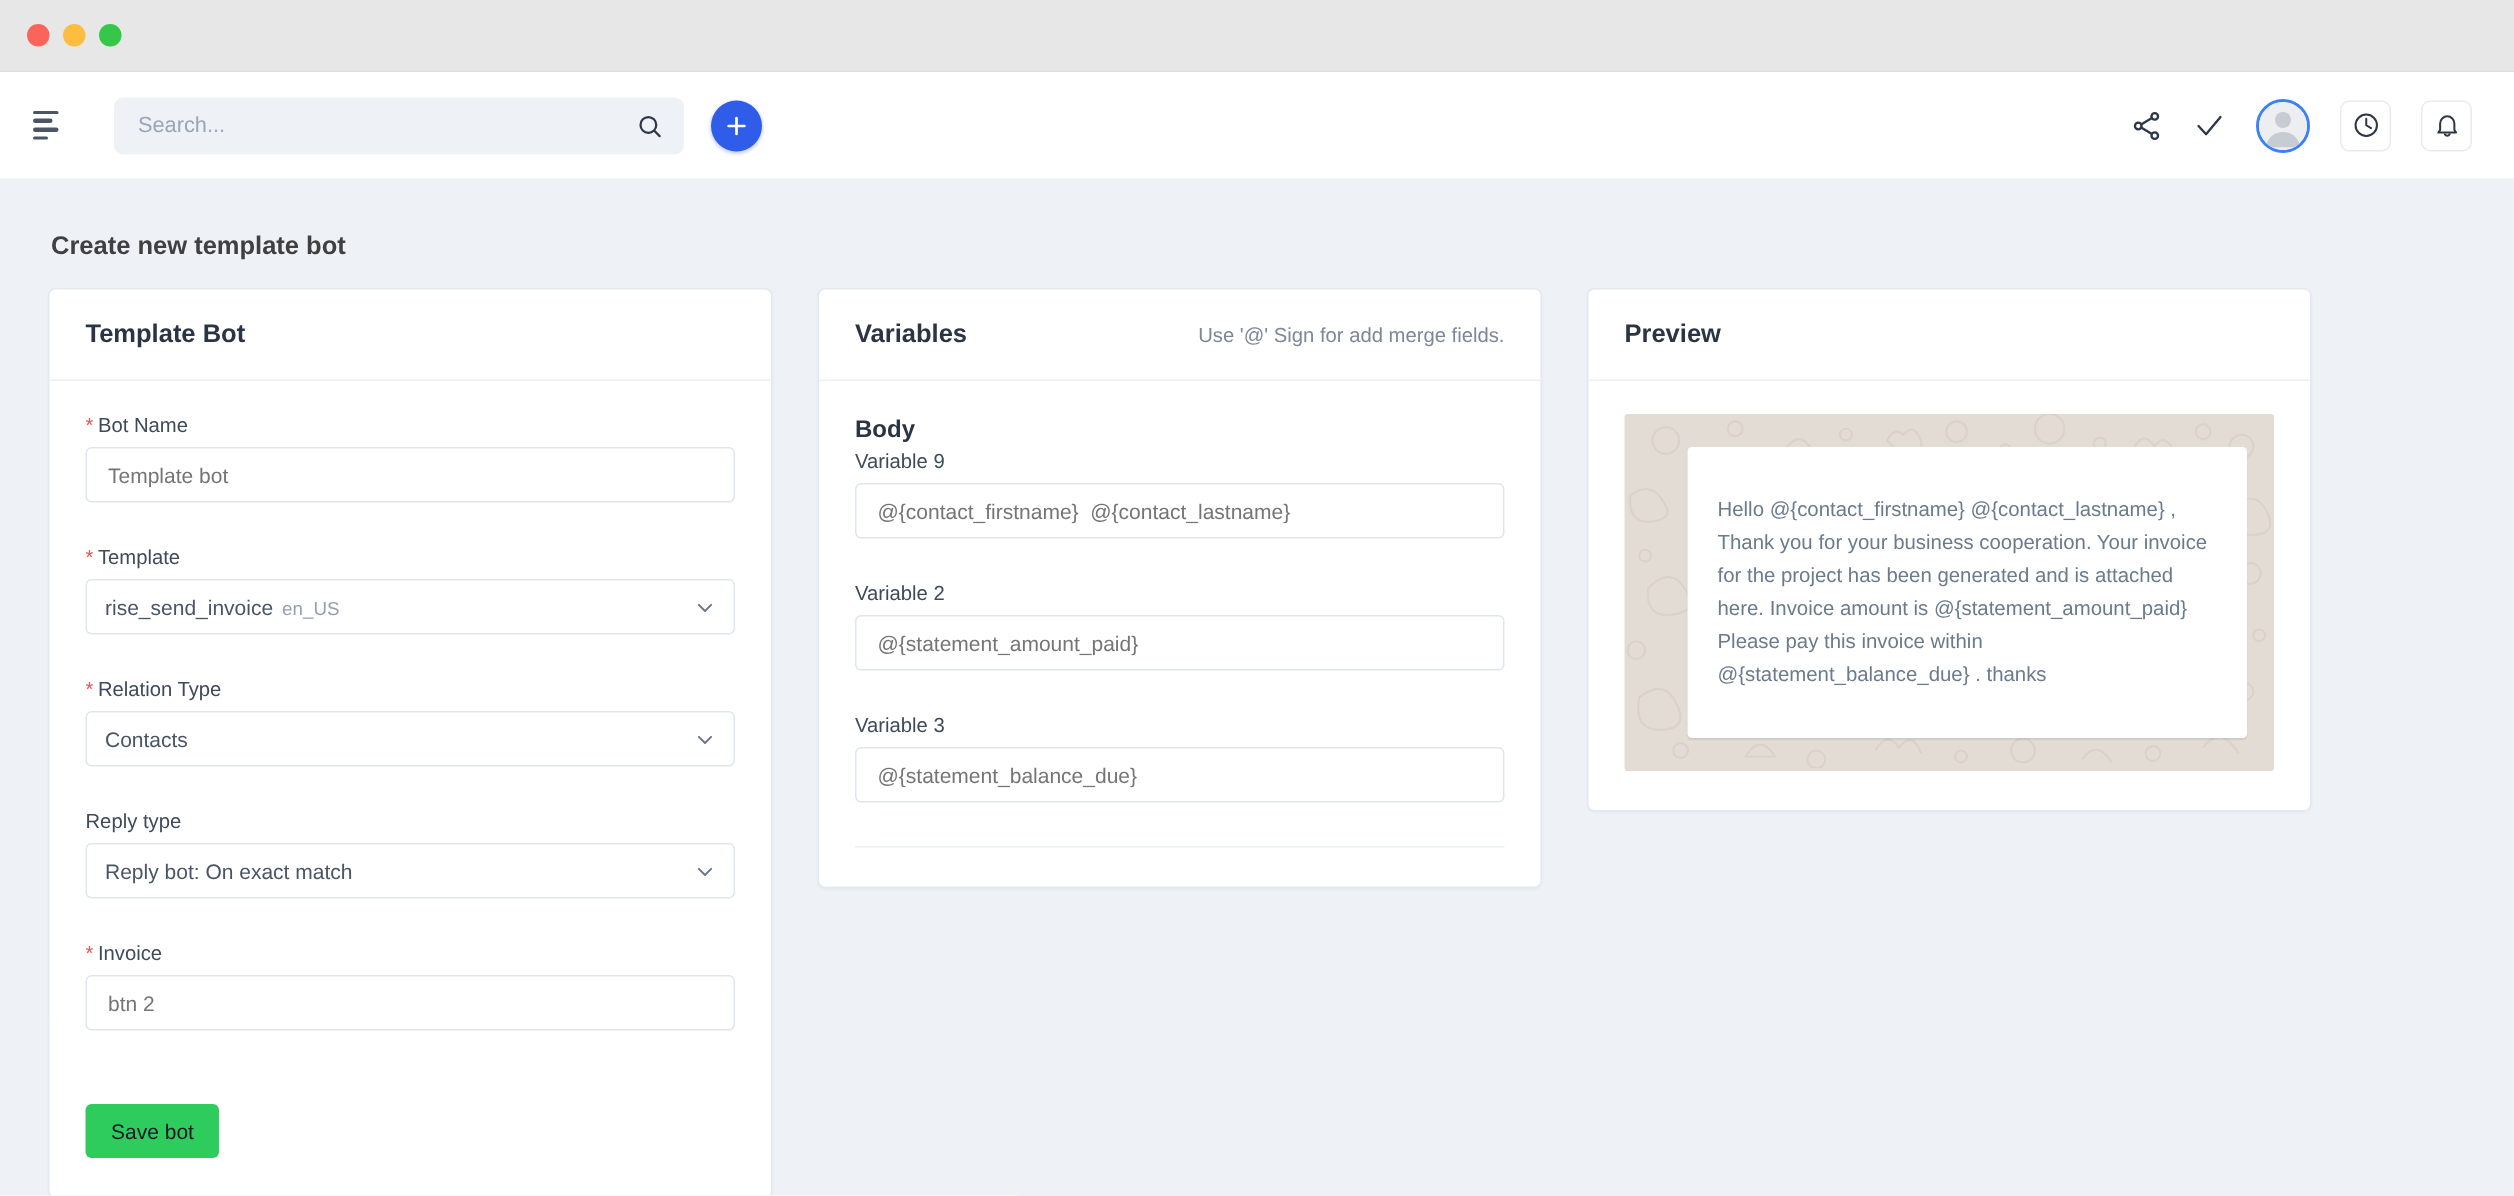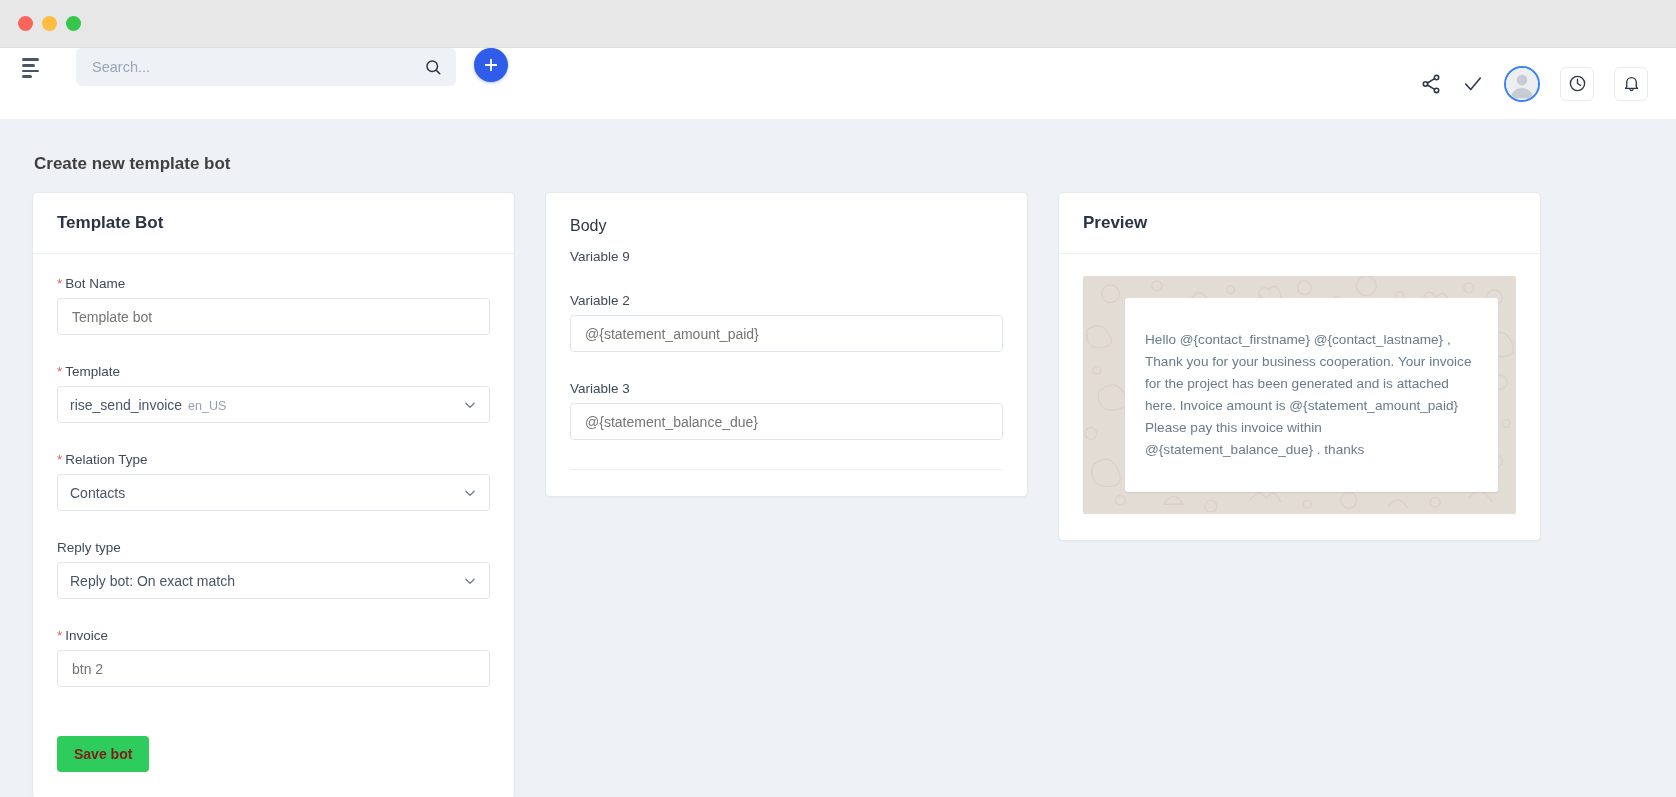--- a/index.html
+++ b/index.html
@@ -26,21 +26,21 @@
   }
   .dot { width: 15px; height: 15px; border-radius: 50%; margin-right: 9px; }
   .dot.red    { background: #f9655b; }
   .dot.yellow { background: #fdbd41; }
   .dot.green  { background: #34c749; }
 
   
   .topbar {
     height: 72px; flex: 0 0 72px;
     background: #ffffff;
-    display: flex; 
+    display: flex; align-items: center;
     padding: 0 28px 0 14px;
     border-bottom: 1px solid #eceff3;
   }
   .hamburger {
     width: 40px; height: 40px;
     display: flex; flex-direction: column; align-items: flex-start;
     justify-content: center; gap: 3px;
     padding-left: 8px; cursor: pointer;
   }
   .hamburger span { display: block; height: 2.6px; background: #4a5568; border-radius: 2px; }
@@ -141,30 +141,30 @@
     width: 100%; font-size: 14px; color: #4a5568;
     font-family: "Liberation Sans", sans-serif;
   }
   .select { justify-content: space-between; cursor: pointer; }
   .select .val { display: flex; align-items: baseline; gap: 6px; }
   .select .sub { font-size: 12.5px; color: #94a0b0; }
   .chev { width: 14px; height: 14px; color: #6b7686; flex: 0 0 14px; }
 
   .save-btn {
     margin-top: 20px;
-    background: #2ecc5d; color: #7f1d1d;
+    background: #2ecc5d; color: #0f172a;
     border: none; border-radius: 4px;
     padding: 10px 17px;
-    font-size: 14px; font-weight: bold;
+    font-size: 14px; font-weight: normal;
     cursor: pointer;
     font-family: "Liberation Sans", sans-serif;
   }
 
   
-  .section-title { font-size: 16px; font-weight: normal; color: #2b3445; margin: 2px 0 14px 0; }
+  .section-title { font-size: 16px; font-weight: bold; color: #2b3445; margin: 2px 0 4px 0; }
   .var-rule { border: none; border-top: 1px solid #eceff4; margin: 22px 0 0 0; }
 
   
   .preview-body { padding: 22px 24px 26px 24px; }
   .chat-canvas {
     position: relative;
     background: #e3dcd4;
     border-radius: 2px;
     height: 238px;
     overflow: hidden;
@@ -321,25 +321,32 @@
             <div class="control">
               <input type="text" placeholder="btn 2" style="">
             </div>
           </div>
 
           <button class="save-btn">Save bot</button>
         </div>
       </div>
 
       <div class="card col-mid">
+        <div class="card-head">
+          <div class="card-title">Variables</div>
+          <div class="card-hint">Use '@' Sign for add merge fields.</div>
+        </div>
         <div class="card-body">
           <div class="section-title">Body</div>
 
           <div class="field">
             <label class="label">Variable 9</label>
+            <div class="control">
+              <input type="text" placeholder="@{contact_firstname}  @{contact_lastname}" style="">
+            </div>
           </div>
 
           <div class="field">
             <label class="label">Variable 2</label>
             <div class="control">
               <input type="text" placeholder="@{statement_amount_paid}" style="">
             </div>
           </div>
 
           <div class="field">

